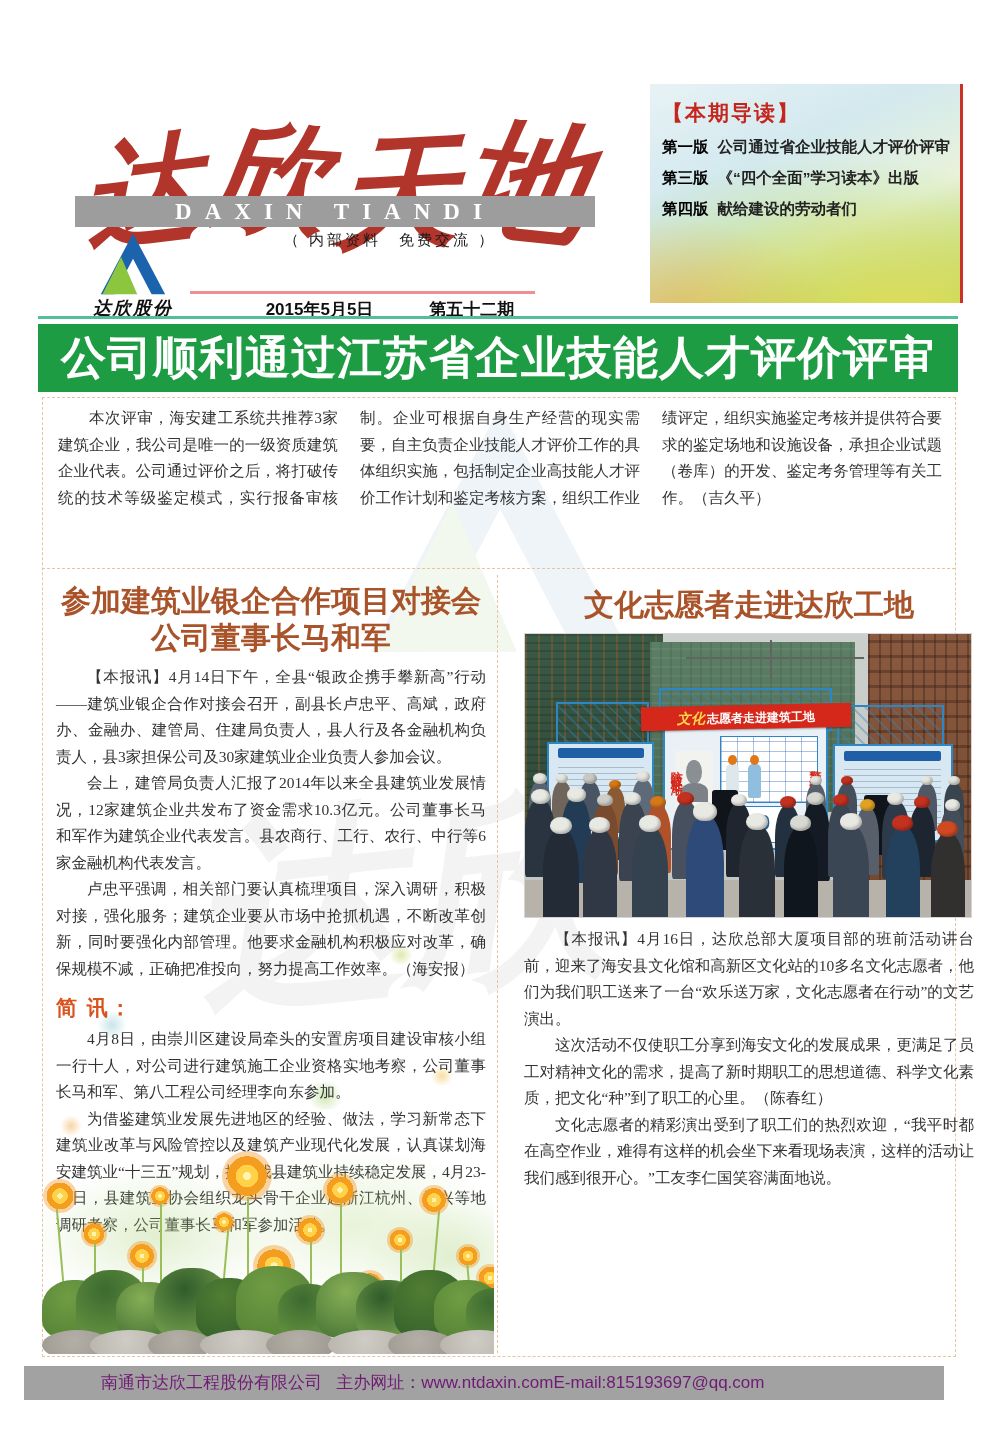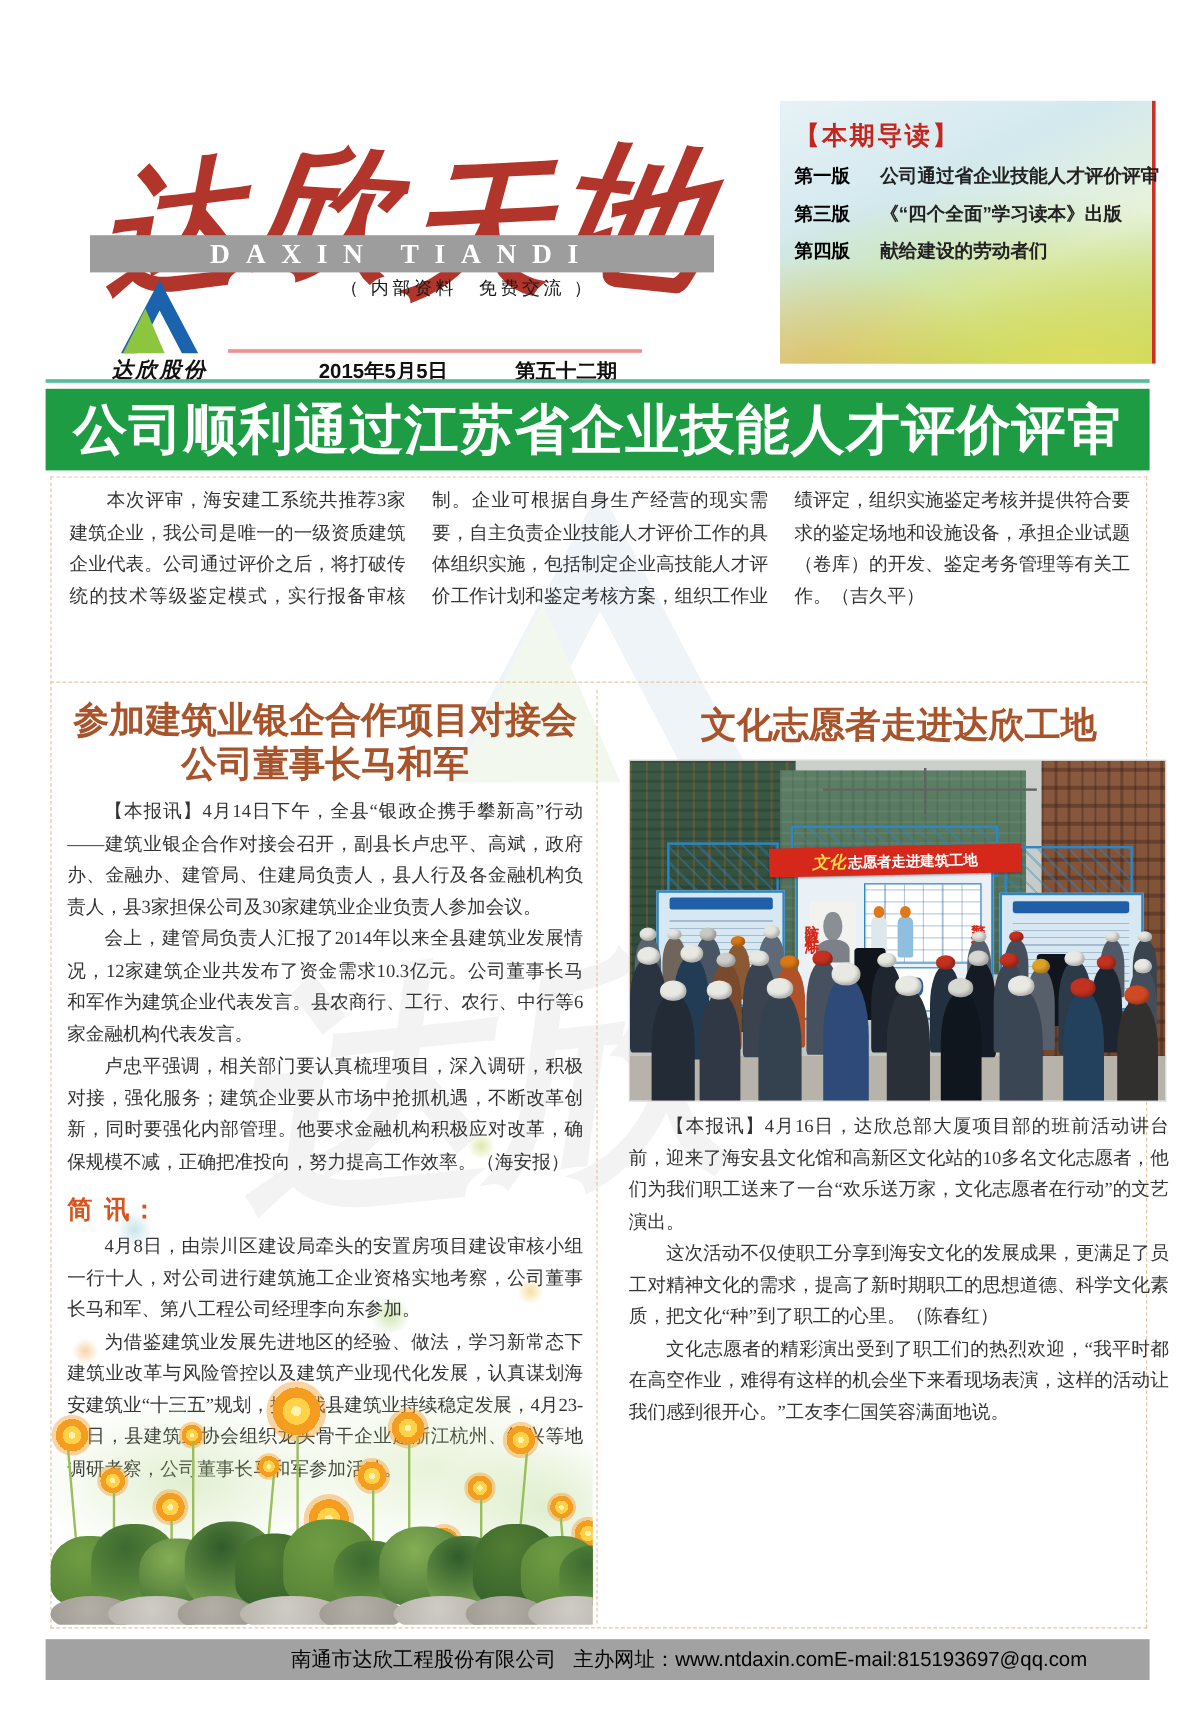--- a/index.html
+++ b/index.html
@@ -43,21 +43,21 @@
   
   .digest{position:absolute;left:650px;top:84px;width:310px;height:219px;
     border-right:3px solid #cd3126;
     background:
       radial-gradient(120% 95% at 80% 108%,rgba(255,225,90,.65),rgba(255,225,90,0) 62%),
       radial-gradient(95% 80% at 8% 105%,rgba(242,152,44,.5),rgba(242,152,44,0) 55%),
       radial-gradient(150% 120% at 62% 115%,rgba(150,205,60,.75),rgba(150,205,60,0) 68%),
       linear-gradient(155deg,#e7f2f6 0%,#d3e9ee 35%,#e9f3da 65%,#c3dc72 100%);}
   .digest-title{color:#c5251d;font-weight:bold;font-size:21px;letter-spacing:2px;margin:15px 0 6px 12px;}
   .digest-item{margin:10px 12px;font-size:15.5px;white-space:nowrap;}
-  .digest-item .lab{font-weight:bold;color:#000;margin-right:25px;}
+  .digest-item .lab{font-weight:bold;color:#000;margin-right:9px;}
   .digest-item .txt{color:#222;font-weight:600;}
 
   .teal-line{position:absolute;left:38px;top:316px;width:920px;height:3px;background:#54bd9b;}
 
   
   .headline{position:absolute;left:38px;top:324px;width:920px;height:68px;background:#1d9c43;
     color:#fff;font-weight:900;font-size:45px;line-height:68px;text-align:center;letter-spacing:1px;}
 
   
   .body-frame{position:absolute;left:42px;top:397px;width:912px;height:958px;
@@ -147,22 +147,22 @@
       radial-gradient(40% 45% at 25% 45%,rgba(170,210,120,.35),transparent 70%),
       radial-gradient(45% 50% at 70% 40%,rgba(180,215,130,.3),transparent 70%),
       radial-gradient(30% 40% at 92% 55%,rgba(160,205,110,.3),transparent 70%);}
   .flower{position:absolute;border-radius:50%;
     background:radial-gradient(circle,#fff3b0 0 12%,#ffd24a 12% 32%,#f59d1e 32% 56%,rgba(243,148,28,.4) 56% 74%,transparent 74%);}
   .stem{position:absolute;width:2px;background:#9abf5a;}
   .bush{position:absolute;border-radius:46% 46% 30% 30%;}
   .stone{position:absolute;border-radius:50%;}
 
   
-  .footer-bar{position:absolute;left:38px;top:1366px;width:920px;height:34px;background:#a2a2a2;
-    color:#000000;font-size:17px;line-height:34px;display:flex;justify-content:flex-end;
+  .footer-bar{position:absolute;left:24px;top:1366px;width:920px;height:34px;background:#a2a2a2;
+    color:#701a75;font-size:17px;line-height:34px;display:flex;justify-content:flex-start;
     padding:0;box-sizing:border-box;}
   .footer-bar .grp{white-space:nowrap;}
   .f1{margin-left:77px;}
   .f3{margin-right:52px;}
 </style>
 </head>
 <body>
 
 <div class="page">
 

